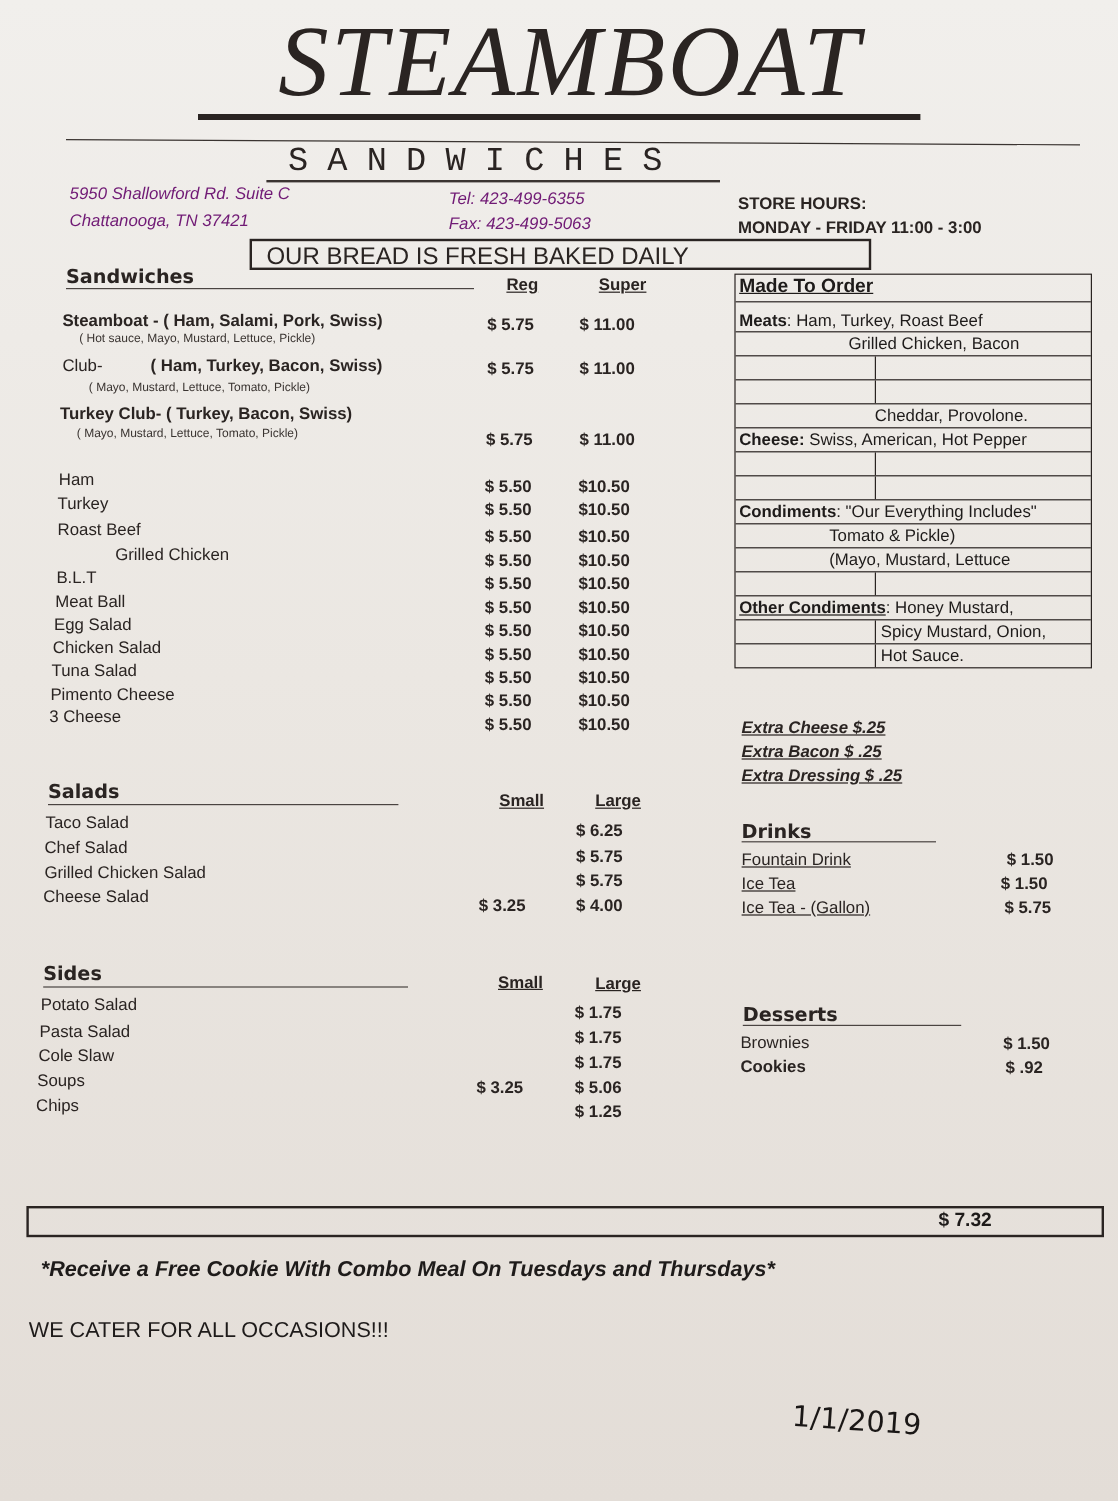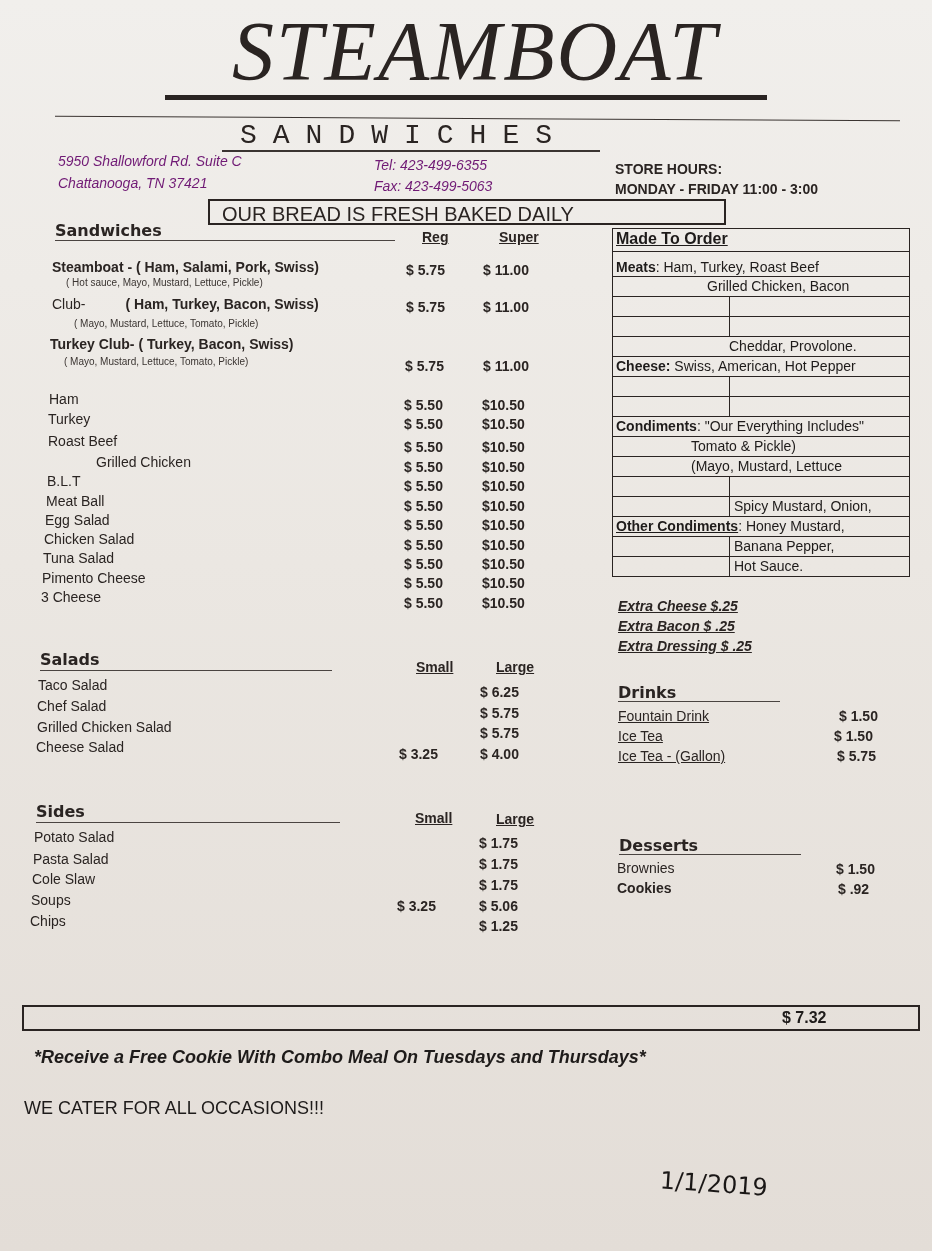--- a/index.html
+++ b/index.html
@@ -172,29 +172,25 @@
   <div class="mto-row">
       <span class="txt" style="left:78px;">Tomato &amp; Pickle)</span>
     </div>
   <div class="mto-row">
       <span class="txt" style="left:78px;">(Mayo, Mustard, Lettuce</span>
     </div>
   <div class="mto-row">
       <span class="split"></span>
     </div>
   <div class="mto-row">
+      <span class="txt"><b style="text-decoration:underline;">Other Condiments</b><span>: Honey Mustard,</span></span>
+    </div>
+  <div class="mto-row">
       <span class="split"></span>
       <span class="txt" style="left:121px;">Spicy Mustard, Onion,</span>
-    </div>
-  <div class="mto-row">
-      <span class="txt"><b style="text-decoration:underline;">Other Condiments</b><span>: Honey Mustard,</span></span>
-    </div>
-  <div class="mto-row">
-      <span class="split"></span>
-      <span class="txt" style="left:121px;">Banana Pepper,</span>
     </div>
   <div class="mto-row">
       <span class="split"></span>
       <span class="txt" style="left:121px;">Hot Sauce.</span>
     </div>
 </div>
 
 <div class="abs extra" style="left:618px;top:598px;">Extra Cheese $.25</div>
 <div class="abs extra" style="left:618px;top:618px;">Extra Bacon  $ .25</div>
 <div class="abs extra" style="left:618px;top:638px;">Extra Dressing $ .25</div>

